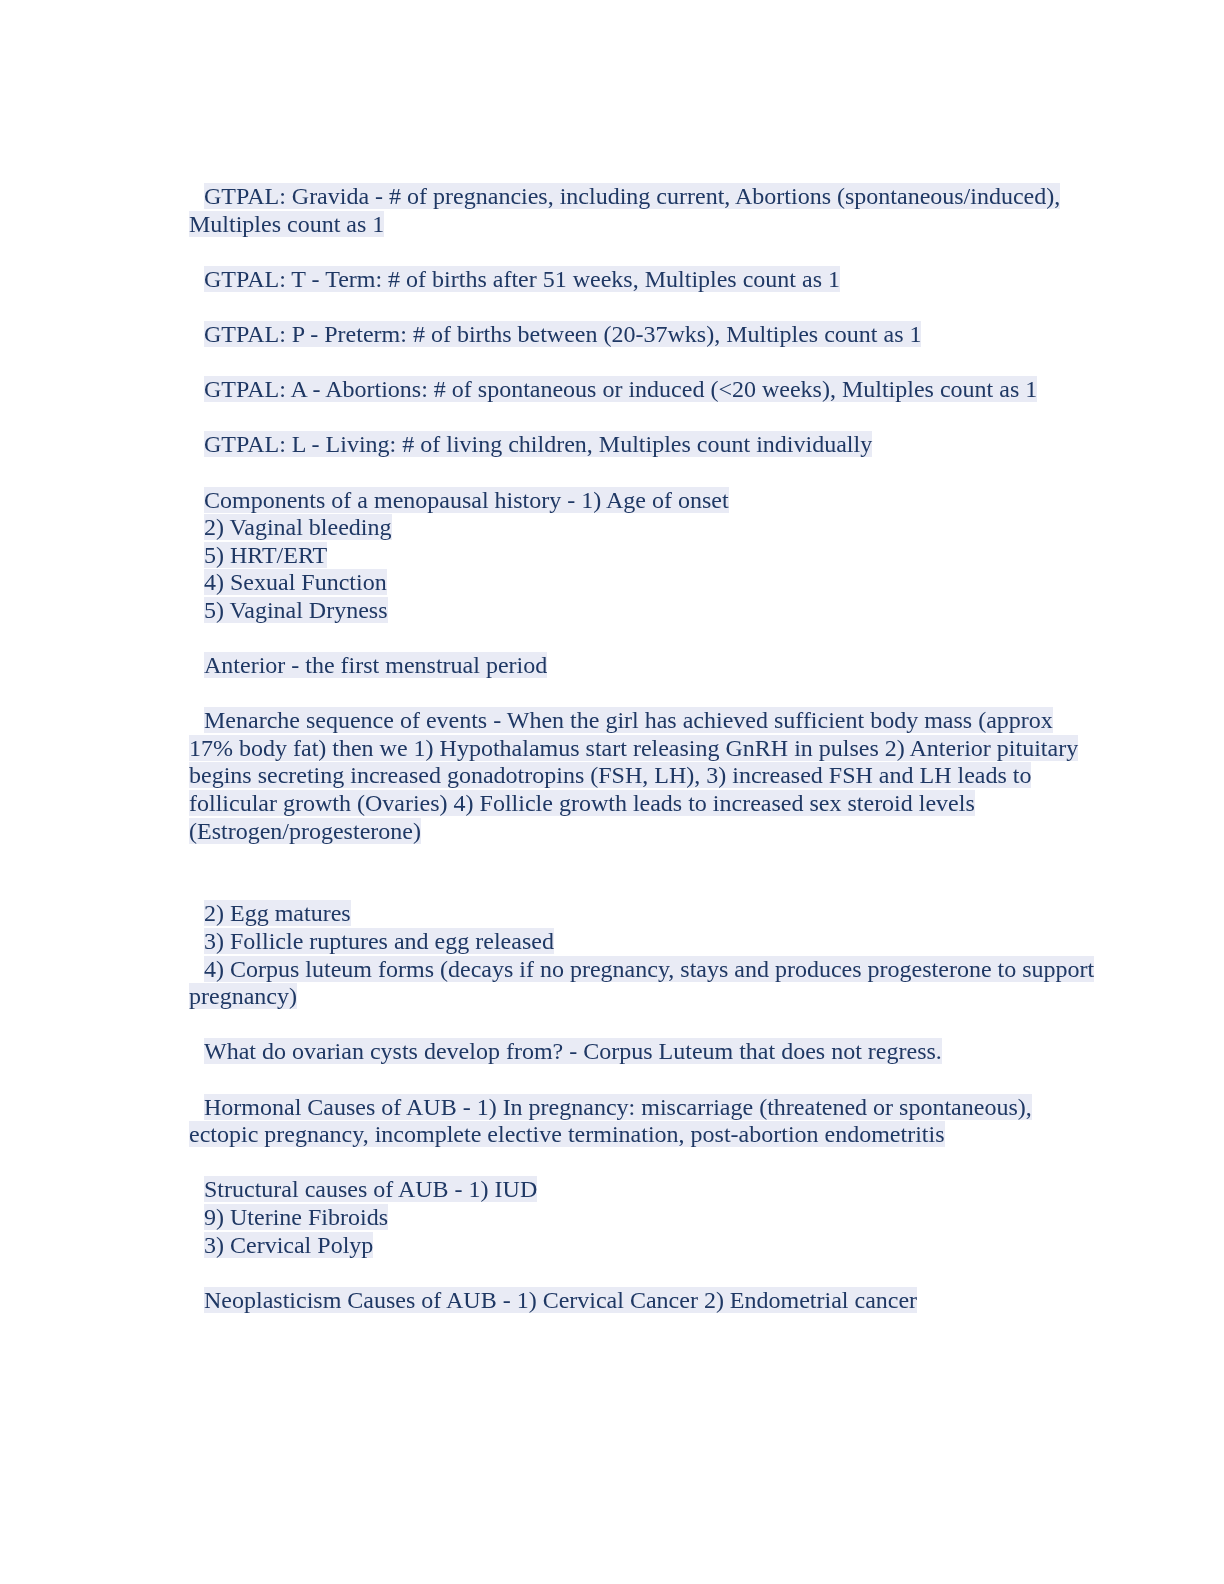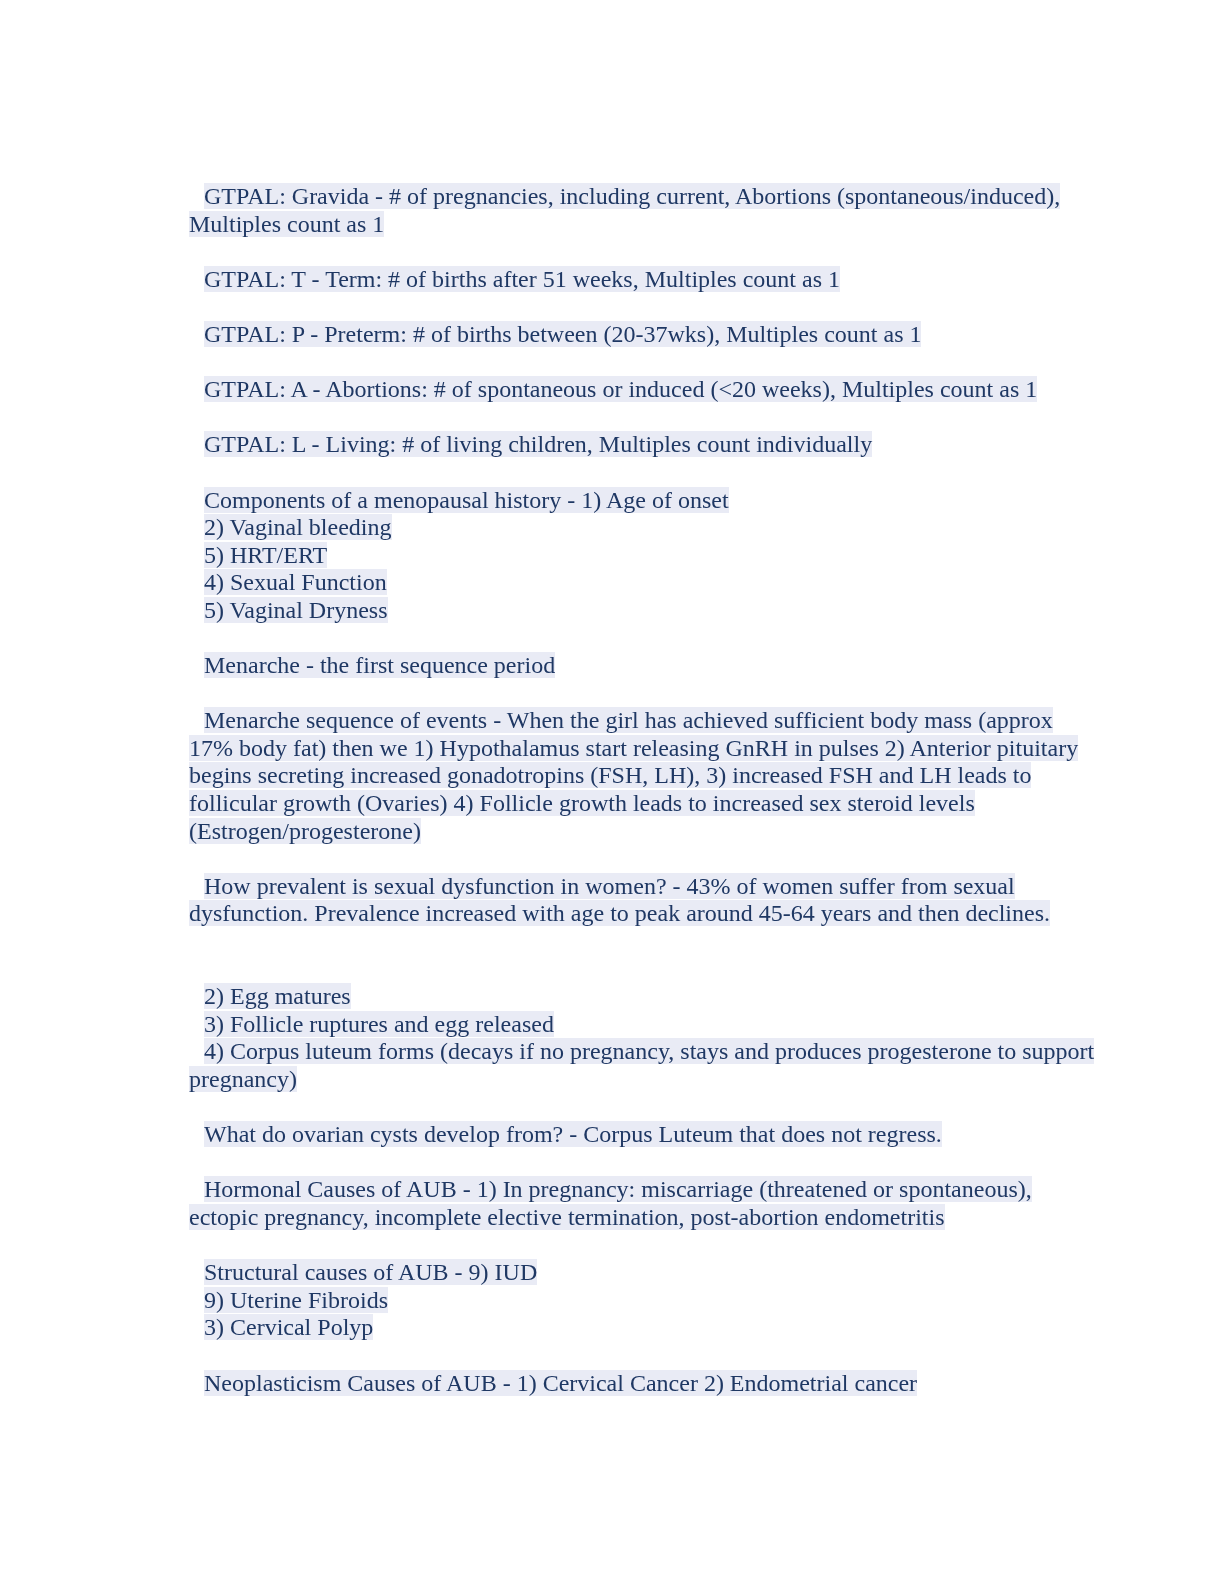--- a/index.html
+++ b/index.html
@@ -38,22 +38,21 @@
 <body>
 
 <div class="page">
   <div id="doc-body">
       <p class="para"><span class="hl">GTPAL: Gravida - # of pregnancies, including current, Abortions (spontaneous/induced), Multiples count as 1</span></p>
       <p class="para"><span class="hl">GTPAL: T - Term: # of births after 51 weeks, Multiples count as 1</span></p>
       <p class="para"><span class="hl">GTPAL: P - Preterm: # of births between (20-37wks), Multiples count as 1</span></p>
       <p class="para"><span class="hl">GTPAL: A - Abortions: # of spontaneous or induced (&lt;20 weeks), Multiples count as 1</span></p>
       <p class="para"><span class="hl">GTPAL: L - Living: # of living children, Multiples count individually</span></p>
       <p class="para"><span class="hl">Components of a menopausal history - 1) Age of onset</span><br><span class="hl">2) Vaginal bleeding</span><br><span class="hl">5) HRT/ERT</span><br><span class="hl">4) Sexual Function</span><br><span class="hl">5) Vaginal Dryness</span></p>
-      <p class="para"><span class="hl">Menarche - the first sequence period</span></p>
+      <p class="para"><span class="hl">Anterior - the first menstrual period</span></p>
       <p class="para"><span class="hl">Menarche sequence of events - When the girl has achieved sufficient body mass (approx 17% body fat) then we 1) Hypothalamus start releasing GnRH in pulses 2) Anterior pituitary begins secreting increased gonadotropins (FSH, LH), 3) increased FSH and LH leads to follicular growth (Ovaries) 4) Follicle growth leads to increased sex steroid levels (Estrogen/progesterone)</span></p>
-      <p class="para"><span class="hl">How prevalent is sexual dysfunction in women? - 43% of women suffer from sexual dysfunction. Prevalence increased with age to peak around 45-64 years and then declines.</span></p>
       <p class="para"><br><span class="hl">2) Egg matures</span><br><span class="hl">3) Follicle ruptures and egg released</span><br><span class="hl">4) Corpus luteum forms (decays if no pregnancy, stays and produces progesterone to support pregnancy)</span></p>
       <p class="para"><span class="hl">What do ovarian cysts develop from? - Corpus Luteum that does not regress.</span></p>
       <p class="para"><span class="hl">Hormonal Causes of AUB - 1) In pregnancy: miscarriage (threatened or spontaneous), ectopic pregnancy, incomplete elective termination, post-abortion endometritis</span><br></p>
-      <p class="para"><span class="hl">Structural causes of AUB - 9) IUD</span><br><span class="hl">9) Uterine Fibroids</span><br><span class="hl">3) Cervical Polyp</span></p>
+      <p class="para"><span class="hl">Structural causes of AUB - 1) IUD</span><br><span class="hl">9) Uterine Fibroids</span><br><span class="hl">3) Cervical Polyp</span></p>
       <p class="para"><span class="hl">Neoplasticism Causes of AUB - 1) Cervical Cancer 2) Endometrial cancer</span></p>
     </div>
 </div>
 
 </body></html>

